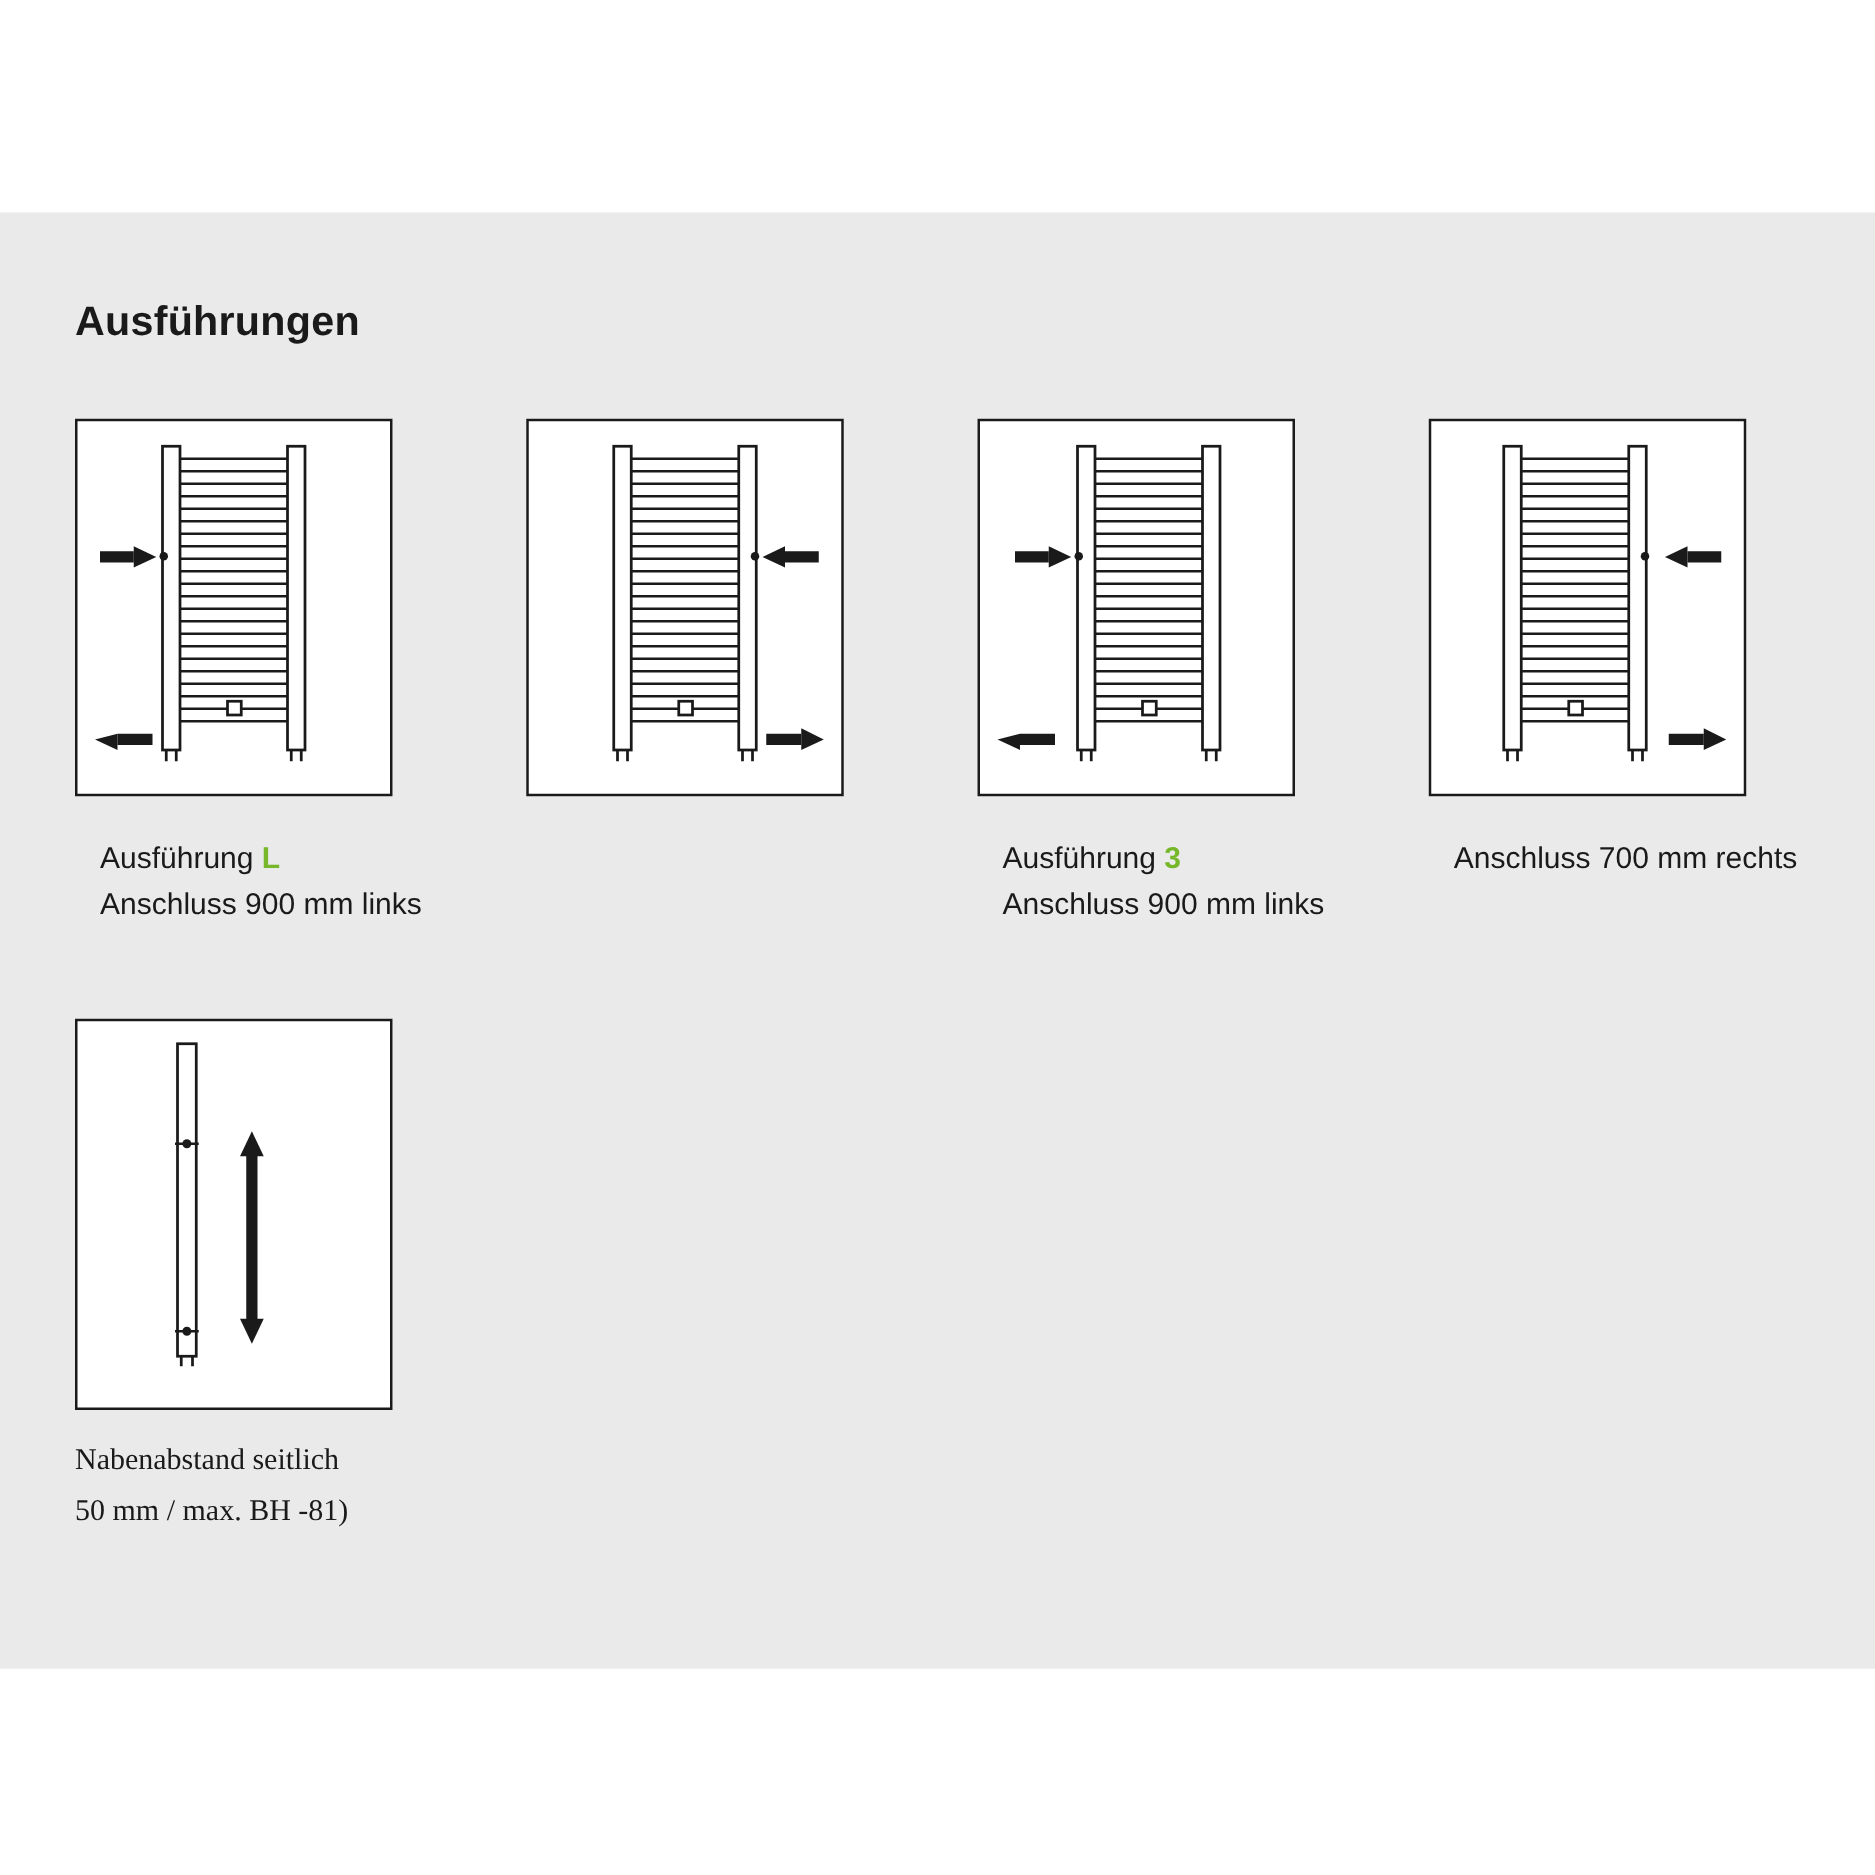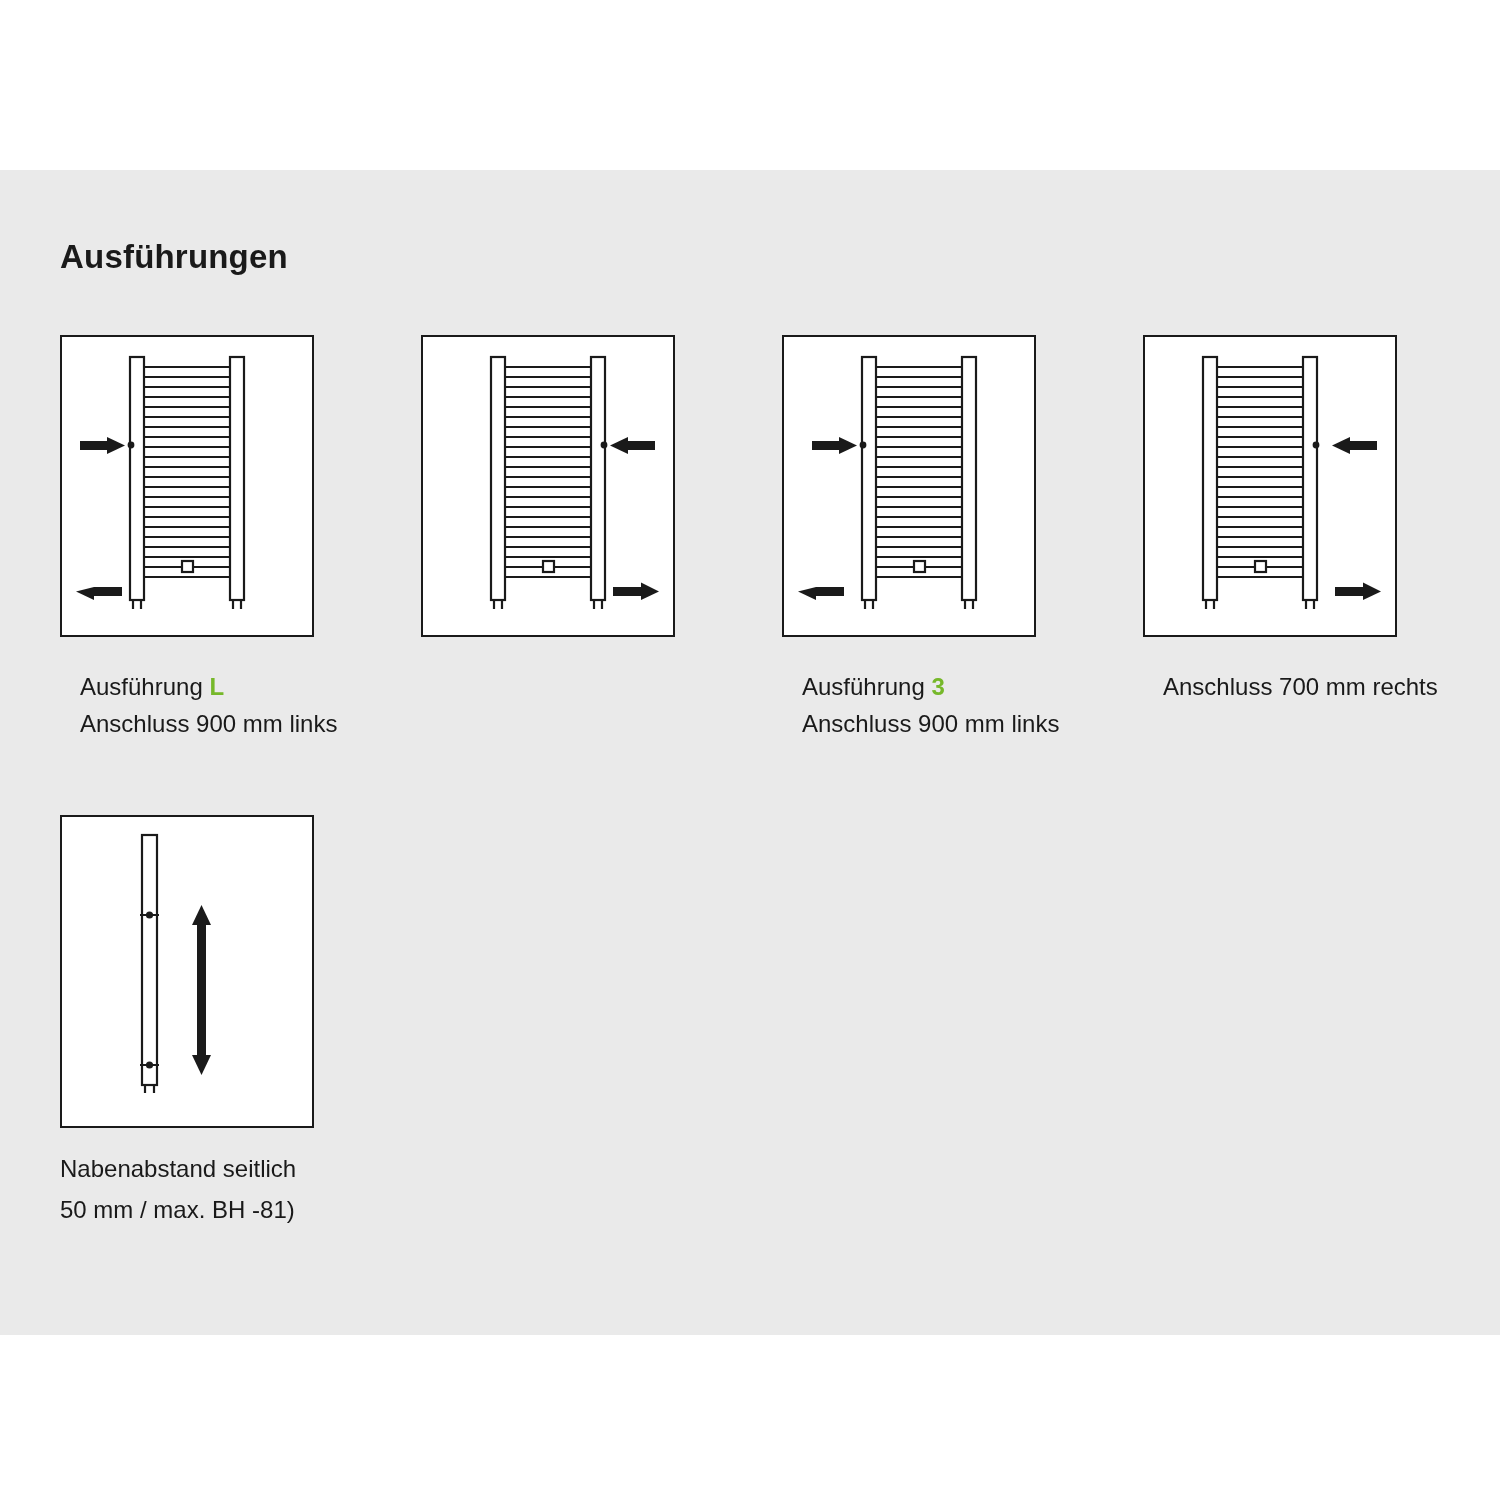--- a/index.html
+++ b/index.html
@@ -92,20 +92,21 @@
     box-sizing: border-box;
   }
   .caption-bottom {
     position: absolute;
     left: 60px;
     top: 1148px;
     width: 400px;
     font-size: 24px;
     color: #1a1a1a;
     line-height: 1.72;
+    font-family: Liberation Serif, serif;
   }
   .caption-bottom div { white-space: nowrap; }
   svg { display: block; }
 </style>
 </head>
 <body>
 
 <div class="page">
   <div class="panel"></div>
 

